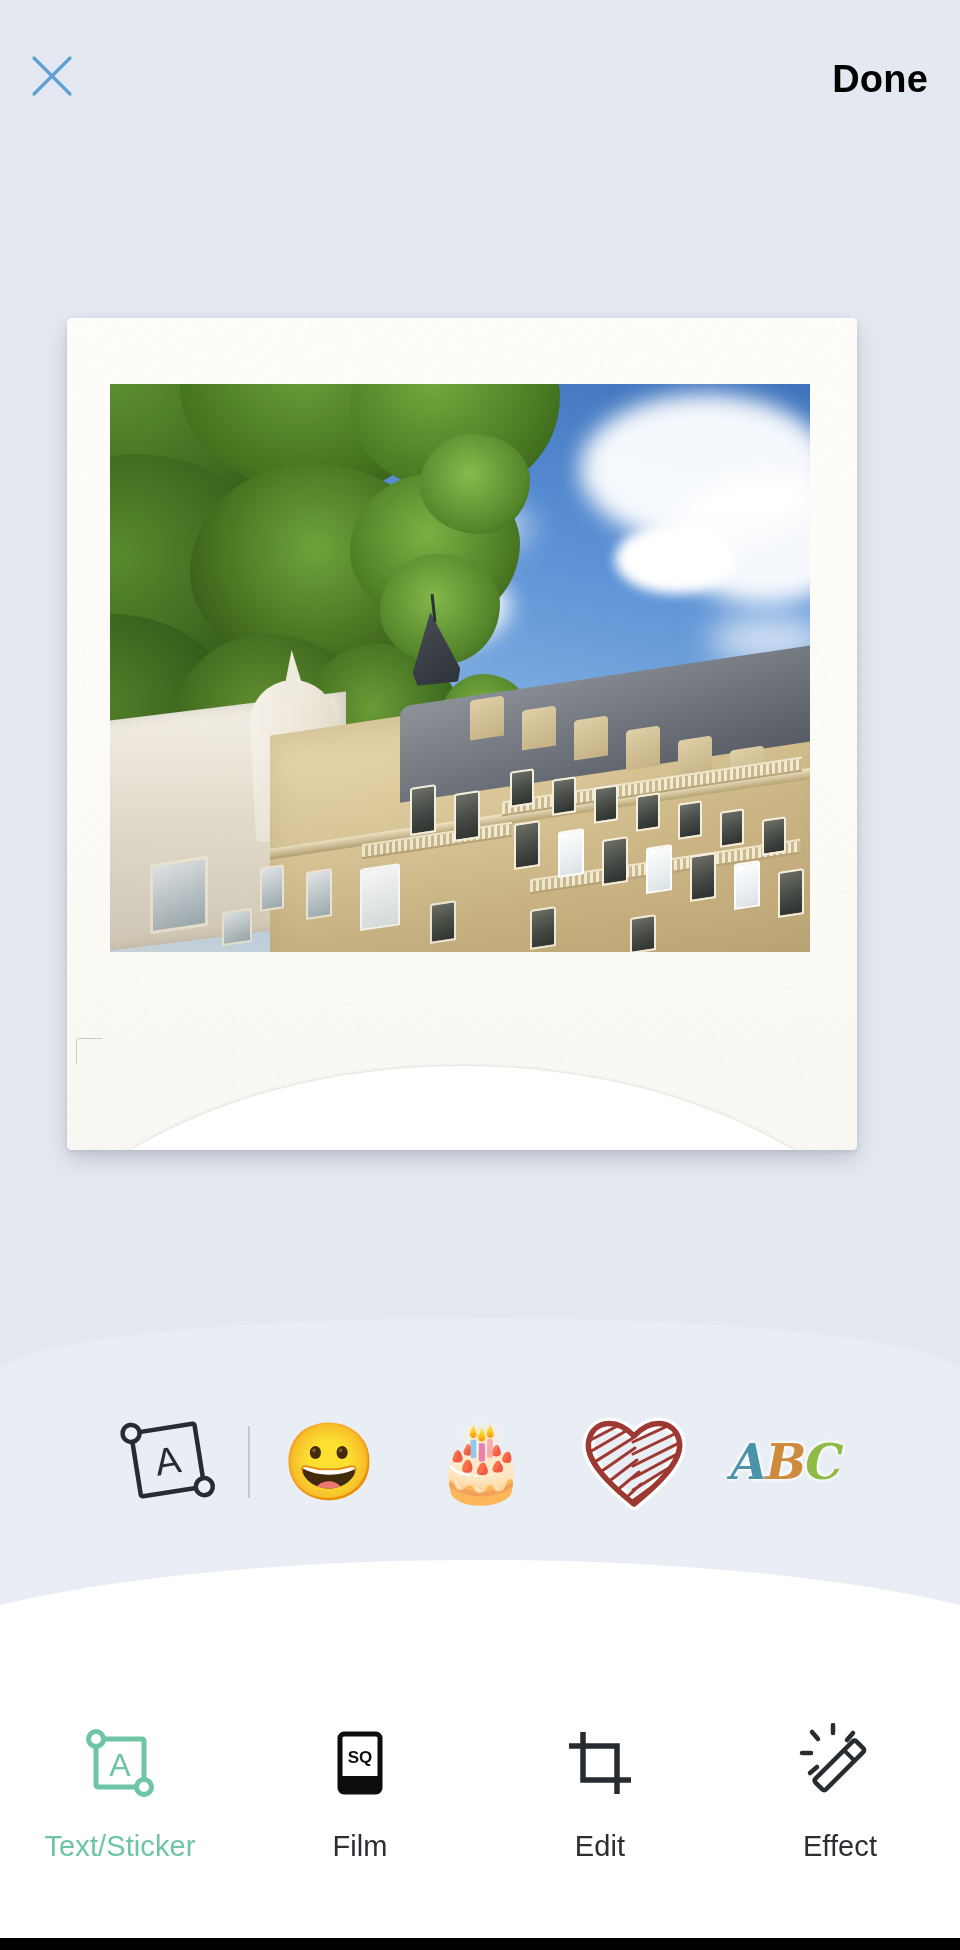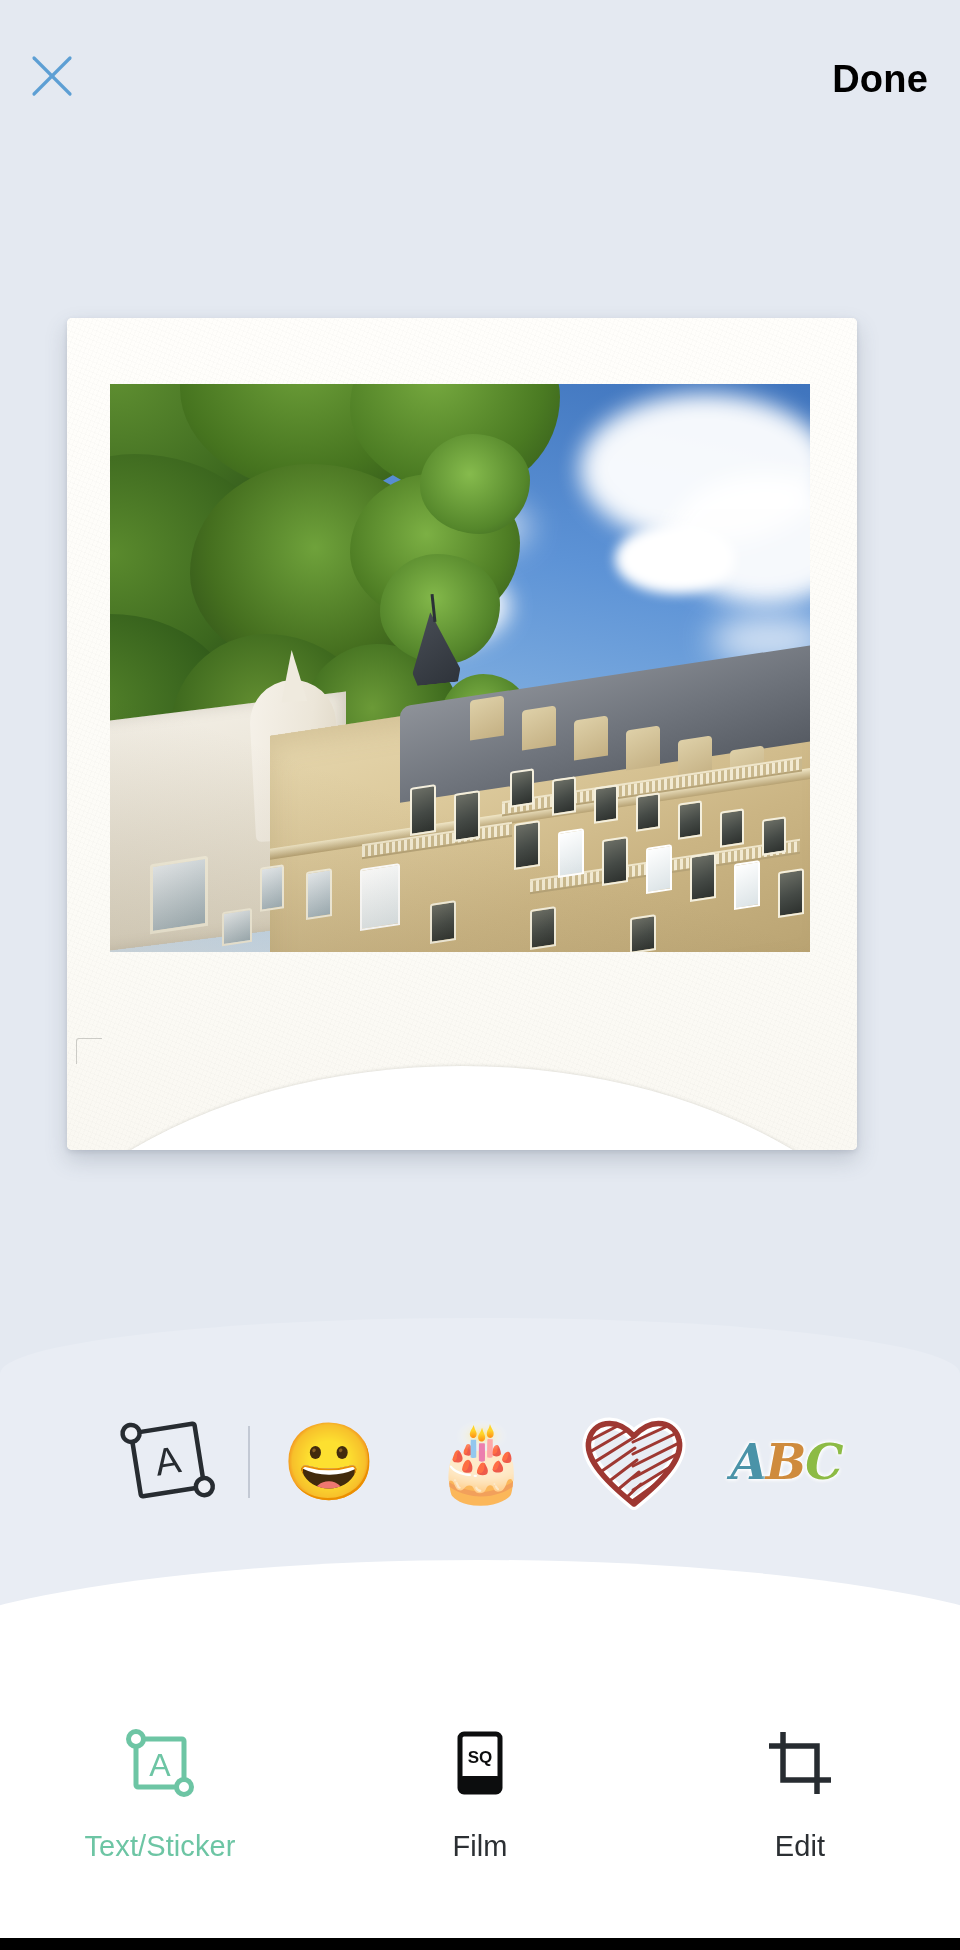--- a/index.html
+++ b/index.html
@@ -427,18 +427,36 @@
     <div class="tool">
       <div class="tool-icon">
         <svg width="78" height="78" viewBox="0 0 78 78">
           <path d="M22 8 L22 56 L70 56" fill="none" stroke="#272c31" stroke-width="5.5" stroke-linecap="butt"></path>
           <path d="M8 22 L56 22 L56 70" fill="none" stroke="#272c31" stroke-width="5.5" stroke-linecap="butt"></path>
         </svg>
       </div>
       <div class="tool-label">Edit</div>
     </div>
 
+    <div class="tool">
+      <div class="tool-icon">
+        <svg width="82" height="80" viewBox="0 0 82 80">
+          <g stroke="#272c31" stroke-width="4.5" stroke-linecap="round" fill="none">
+            <line x1="34" y1="10" x2="34" y2="2"></line>
+            <line x1="19" y1="16" x2="13" y2="9"></line>
+            <line x1="12" y1="30" x2="3" y2="30"></line>
+            <line x1="18" y1="44" x2="11" y2="50"></line>
+            <line x1="48" y1="17" x2="54" y2="10"></line>
+          </g>
+          <g transform="rotate(45 40 42)">
+            <rect x="33" y="13" width="15" height="58" rx="2.5" fill="none" stroke="#272c31" stroke-width="4.5"></rect>
+            <line x1="33" y1="28" x2="48" y2="28" stroke="#272c31" stroke-width="4"></line>
+          </g>
+        </svg>
+      </div>
+      <div class="tool-label">Effect</div>
+    </div>
 
 
   </div>
 </div>
 
 <div class="home-indicator"></div>
 
 </body></html>

